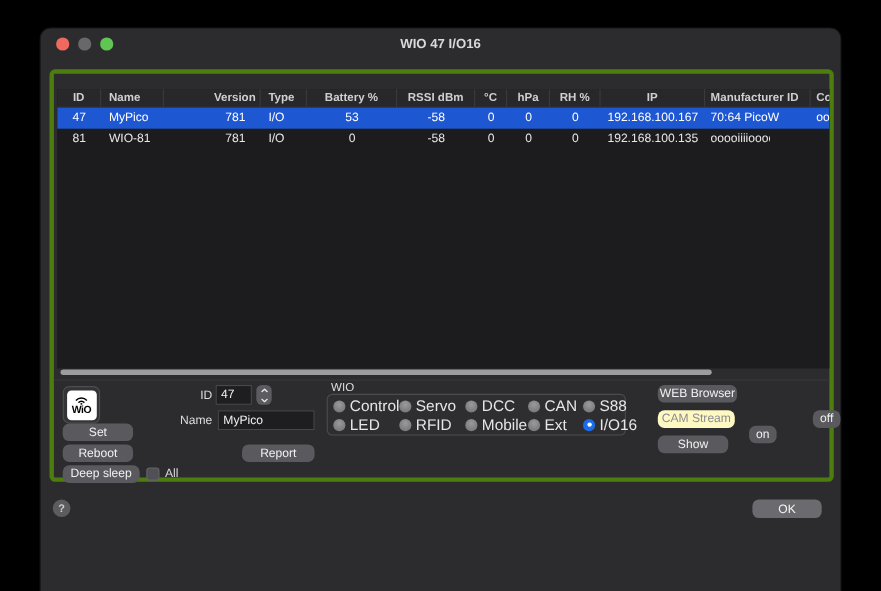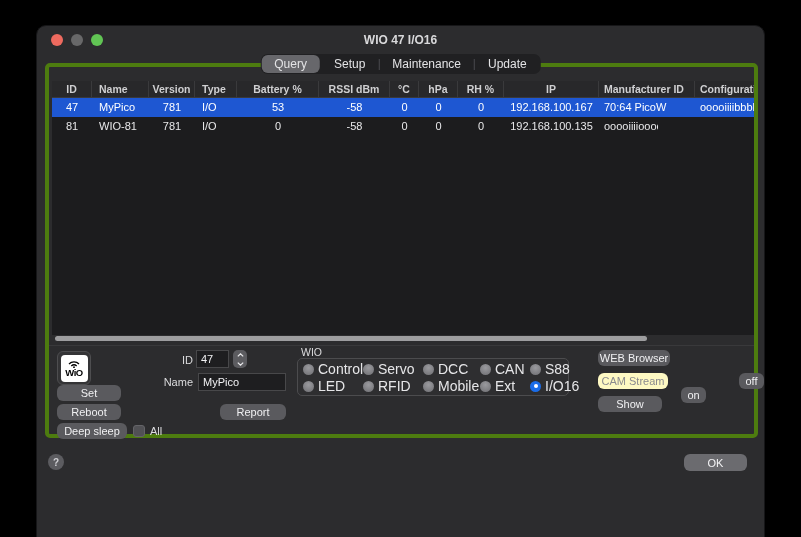--- a/index.html
+++ b/index.html
@@ -34,21 +34,21 @@
     background:var(--table-bg,#1c1c1e); overflow:hidden; }
   .thead { display:flex; height:17px; background:#28282a; border-bottom:1px solid #39393b; }
   .hcell { font-size:10.5px; font-weight:700; color:#cfcfd1; line-height:16px;
     border-right:1px solid #3a3a3c; overflow:hidden; white-space:nowrap; text-align:center; flex:none; }
   .trow { display:flex; height:19px; align-items:center; }
   .trow.selected { background:var(--selection,#1e57d2); }
   .tcell { font-size:11px; color:#e8e8ea; line-height:19px; white-space:nowrap;
     overflow:hidden; text-align:center; flex:none; }
   .trow.selected .tcell { color:#fff; }
   .c0{width:40px;} .c1{width:57px; text-align:left; padding-left:7px;}
-  .c2{width:46px;} .c3{width:42px; text-align:left; padding-left:7px;}
+  .c2{width:46px;margin-left:42px;} .c3{width:42px; text-align:left; padding-left:7px;}
   .c4{width:82px;} .c5{width:71px;} .c6{width:29px;} .c7{width:39px;} .c8{width:46px;}
   .c9{width:95px;} .c10{width:96px; text-align:left; padding-left:5px;}
   .c11{width:59px; text-align:left; padding-left:5px; border-right:none;}
   .hscroll { position:absolute; left:6px; top:269px; width:592px; height:5px;
     background:#9d9d9f; border-radius:2.5px; }
   
   .btn { position:absolute; background:#5a5a5e; color:#f0f0f2; border:none; border-radius:6px;
     font-size:11px; font-family:inherit; height:16px; line-height:15px; text-align:center; padding:0; }
   .btn.disabled { background:#fef9c3; color:#8b8b8f; }
   .label { position:absolute; font-size:11px; color:#dcdcde; white-space:nowrap; }
@@ -108,29 +108,20 @@
 
   <div class="titlebar">
     <div class="lights">
       <span class="light red"></span>
       <span class="light gray"></span>
       <span class="light green"></span>
     </div>
     <div class="title">WIO 47 I/O16</div>
   </div>
 
-  <div class="tabbar">
-    <div class="tab selected">Query</div>
-    <div class="tabdiv hidden"></div>
-    <div class="tab">Setup</div>
-    <div class="tabdiv"></div>
-    <div class="tab">Maintenance</div>
-    <div class="tabdiv"></div>
-    <div class="tab">Update</div>
-  </div>
 
   <div class="pane">
 
     <div class="table-region">
       <div class="table">
         <div class="thead">
             <div class="hcell c0">ID</div>
             <div class="hcell c1">Name</div>
             <div class="hcell c2">Version</div>
             <div class="hcell c3">Type</div>

